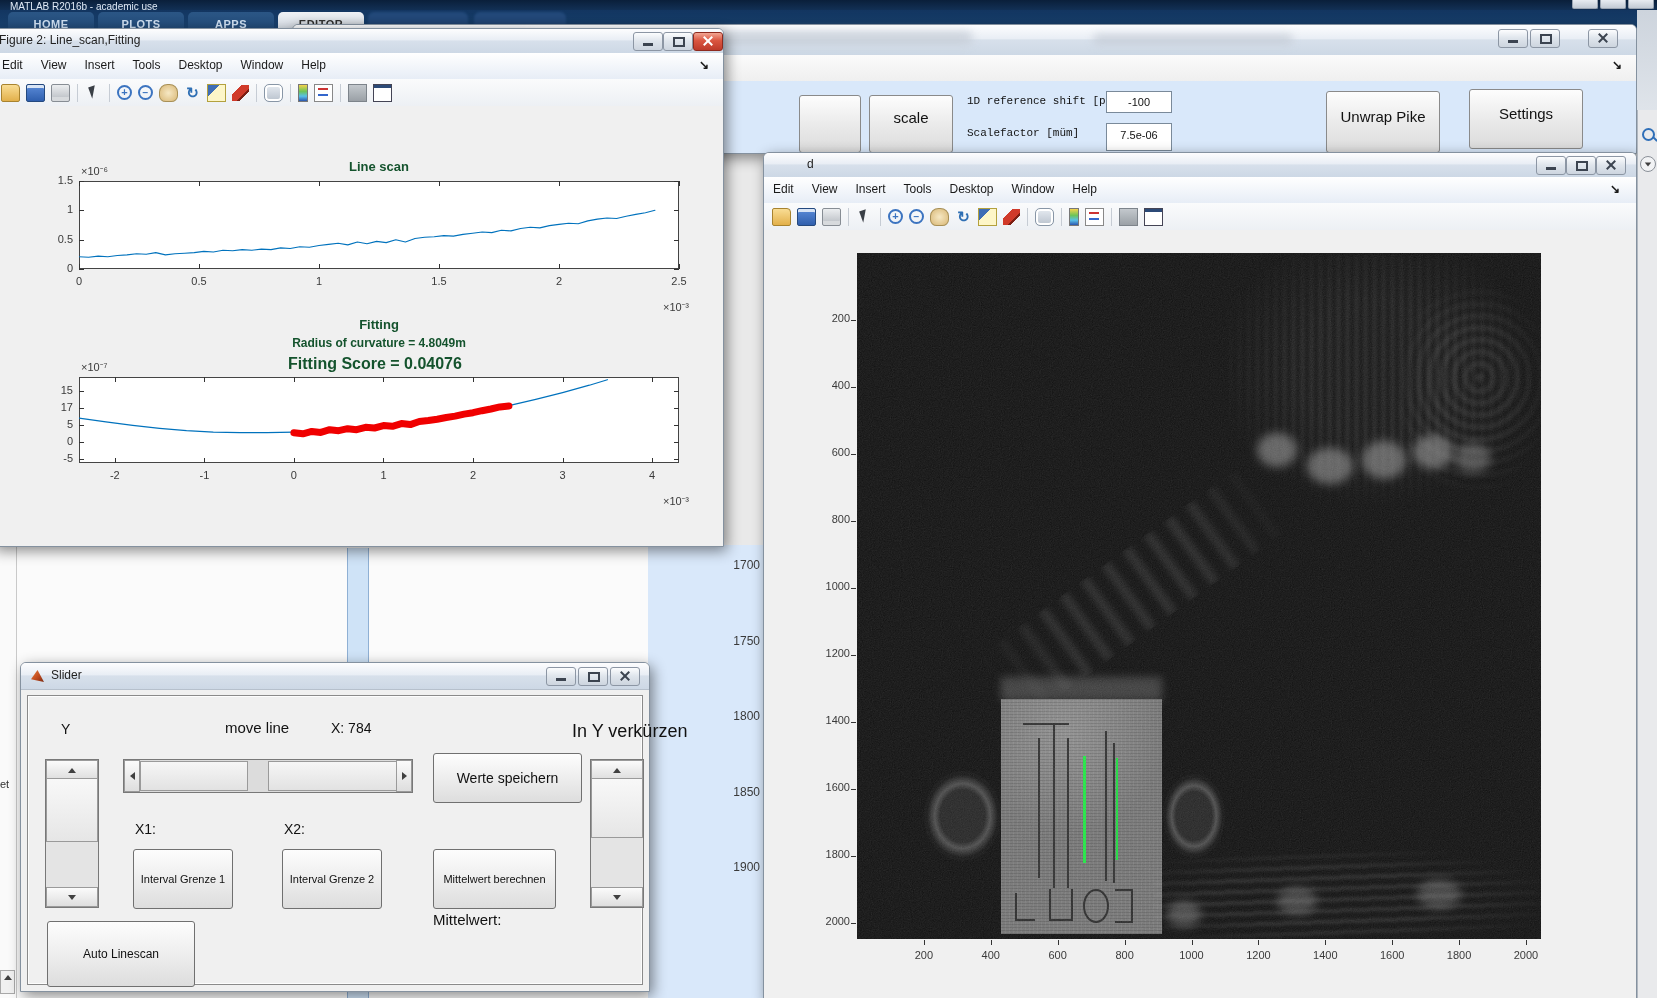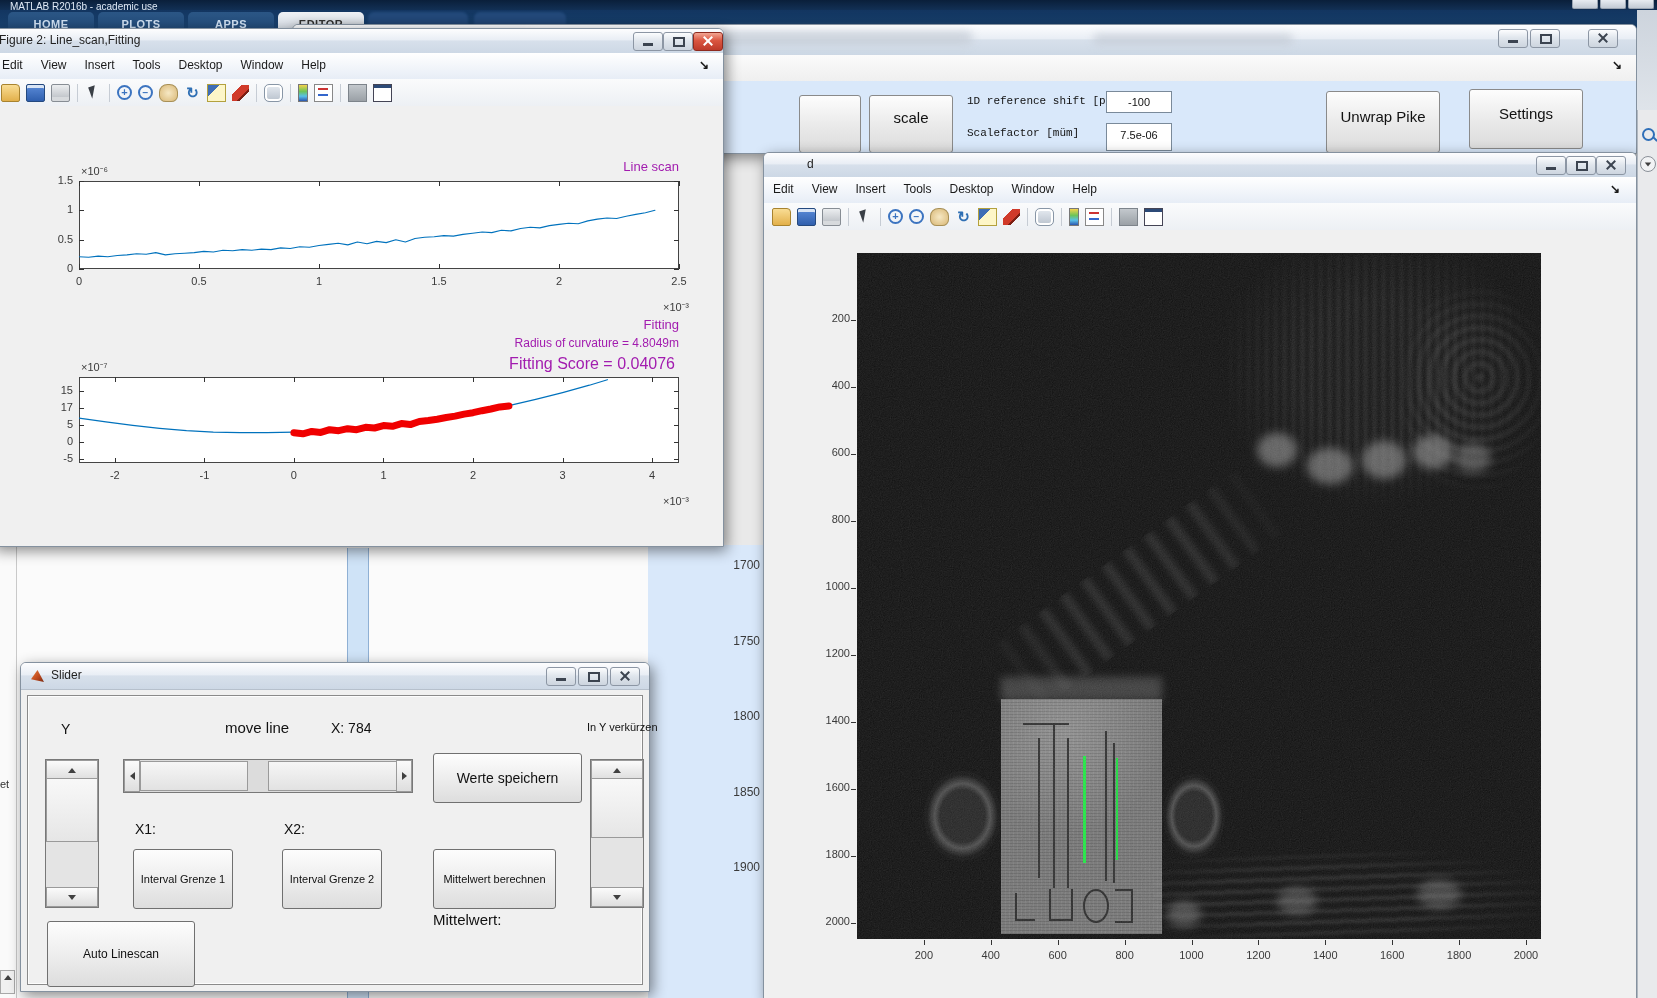--- a/index.html
+++ b/index.html
@@ -63,21 +63,21 @@
           background-image:linear-gradient(#c33 2px,transparent 2px),linear-gradient(#36c 2px,transparent 2px);
           background-size:10px 6px,10px 6px;background-position:3px 3px,3px 9px;background-repeat:no-repeat;}
   .i-docksm{background:linear-gradient(#c3c8cd,#9aa0a6);border:1px solid #7d848b;}
   .i-docklg{background:#fff;border:1px solid #445;box-shadow:inset 0 3px 0 #2c4a77;}
   
   .fig-body{position:absolute;background:#f0f0f0;}
   .axes-svg{position:absolute;background:#fff;}
   .tick{position:absolute;font-size:11px;color:#3a3a3a;}
   .tick.c{text-align:center;} .tick.r{text-align:right;}
   .mark{position:absolute;background:#333;}
-  .ptitle{position:absolute;font-weight:normal;color:#a21caf;text-align:right;}
+  .ptitle{position:absolute;font-weight:bold;color:#14532d;text-align:center;}
   .pexp{position:absolute;font-size:11px;color:#3a3a3a;}
   
   .gui-tbar-blob{position:absolute;background:#c6cdd7;border-radius:8px;filter:blur(4px);opacity:.8;}
   .gui-white{position:absolute;left:0;right:0;top:30px;height:26px;background:linear-gradient(#fbfbfb,#efefef);
          border-bottom:1px solid #d2d2d2;}
   .gui-blue{position:absolute;left:0;right:0;top:56px;bottom:0;background:#d9e8fa;}
   .gbtn{position:absolute;background:linear-gradient(#fdfdfd,#e9e9e9 55%,#dcdcdc);border:1px solid #8a8a8a;
         border-radius:3px;text-align:center;color:#111;}
   .glabel{position:absolute;font-size:11px;color:#111;white-space:nowrap;font-family:Liberation Mono, monospace;}
   .ginput{position:absolute;background:#fff;border:1px solid #7a8a9a;font-size:11px;text-align:center;color:#111;}
@@ -484,21 +484,21 @@
           <span class="tri-up"></span>
         </div>
       <div class="vthumb" style="top:18px;height:62px;"></div>
       <div class="arr" style="bottom:0;">
           <span class="tri-dn"></span>
         </div>
     </div>
 
     <span class="slabel" style="left:204px;top:56px;font-size:15px;text-align:right;">move line</span>
     <span class="slabel" style="left:310px;top:57px;font-size:14px;">X: 784</span>
-    <span class="slabel" style="left:551px;top:58px;font-size:11px;margin-left:15px;">In Y verkürzen</span>
+    <span class="slabel" style="left:551px;top:58px;font-size:18px;">In Y verkürzen</span>
 
     <div class="hslider" style="left:102px;top:96px;width:288px;height:32px;">
       <div class="harr" style="left:0;">
           <span class="tri-lf"></span>
         </div>
       <div class="hthumb" style="left:16px;width:106px;"></div>
       <div class="hthumb" style="left:144px;width:128px;"></div>
       <div class="harr" style="right:0;">
           <span class="tri-rt"></span>
         </div>

